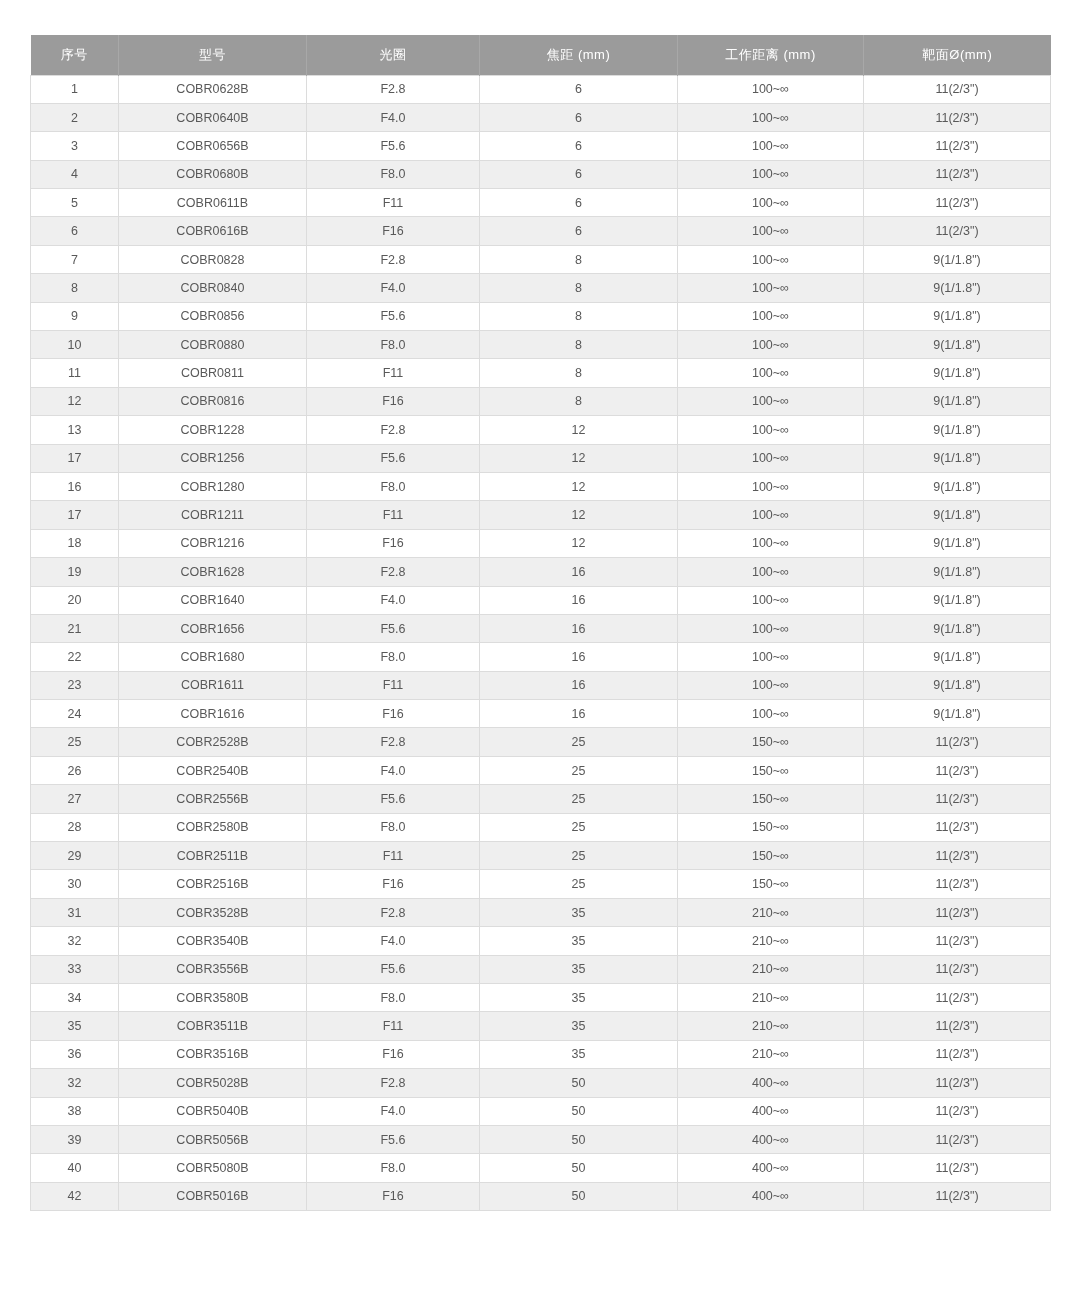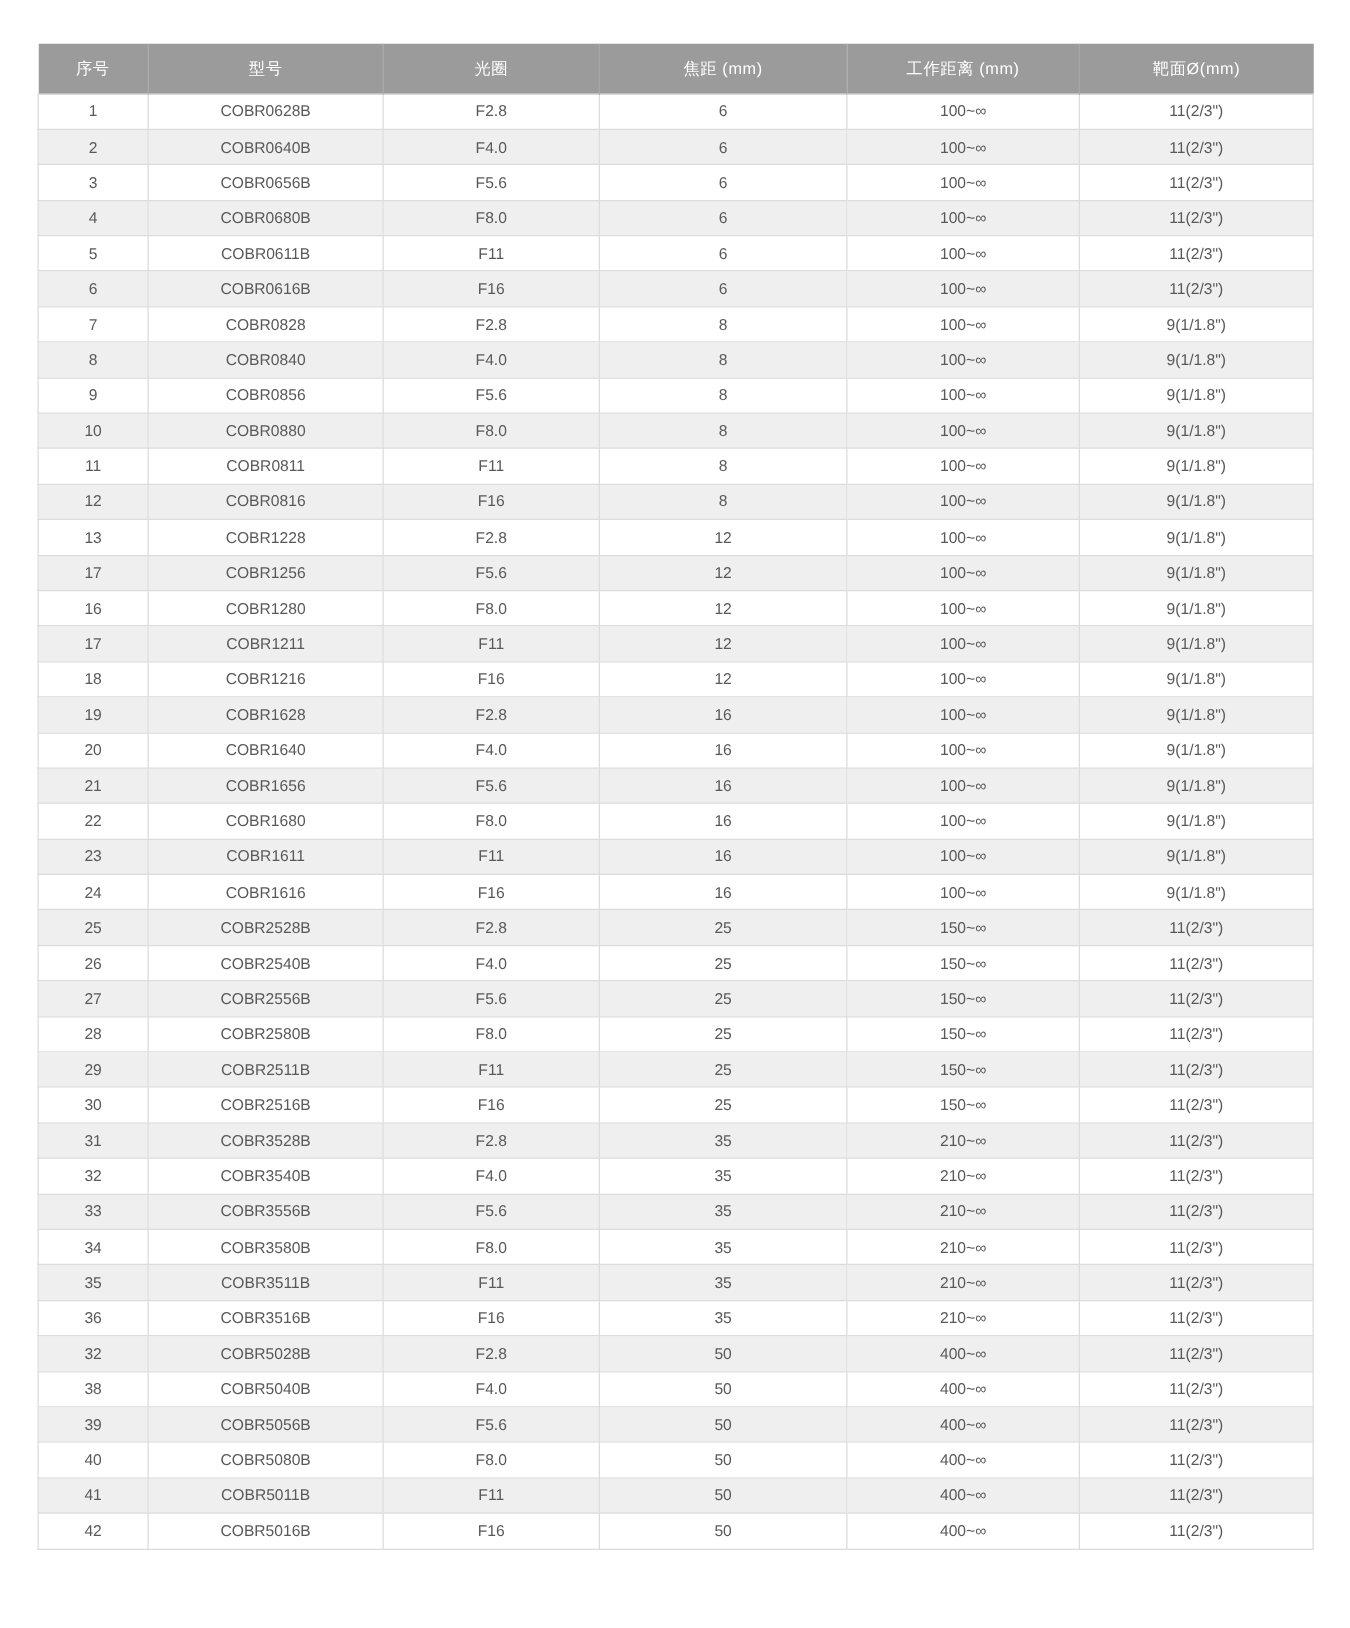--- a/index.html
+++ b/index.html
@@ -398,28 +398,20 @@
           </tr>
           <tr>
             <td>40</td>
             <td>COBR5080B</td>
             <td>F8.0</td>
             <td>50</td>
             <td>400~∞</td>
             <td>11(2/3")</td>
           </tr>
           <tr>
-            <td>41</td>
-            <td>COBR5011B</td>
-            <td>F11</td>
-            <td>50</td>
-            <td>400~∞</td>
-            <td>11(2/3")</td>
-          </tr>
-          <tr>
             <td>42</td>
             <td>COBR5016B</td>
             <td>F16</td>
             <td>50</td>
             <td>400~∞</td>
             <td>11(2/3")</td>
           </tr>
         </tbody>
     </table>
   </div>

